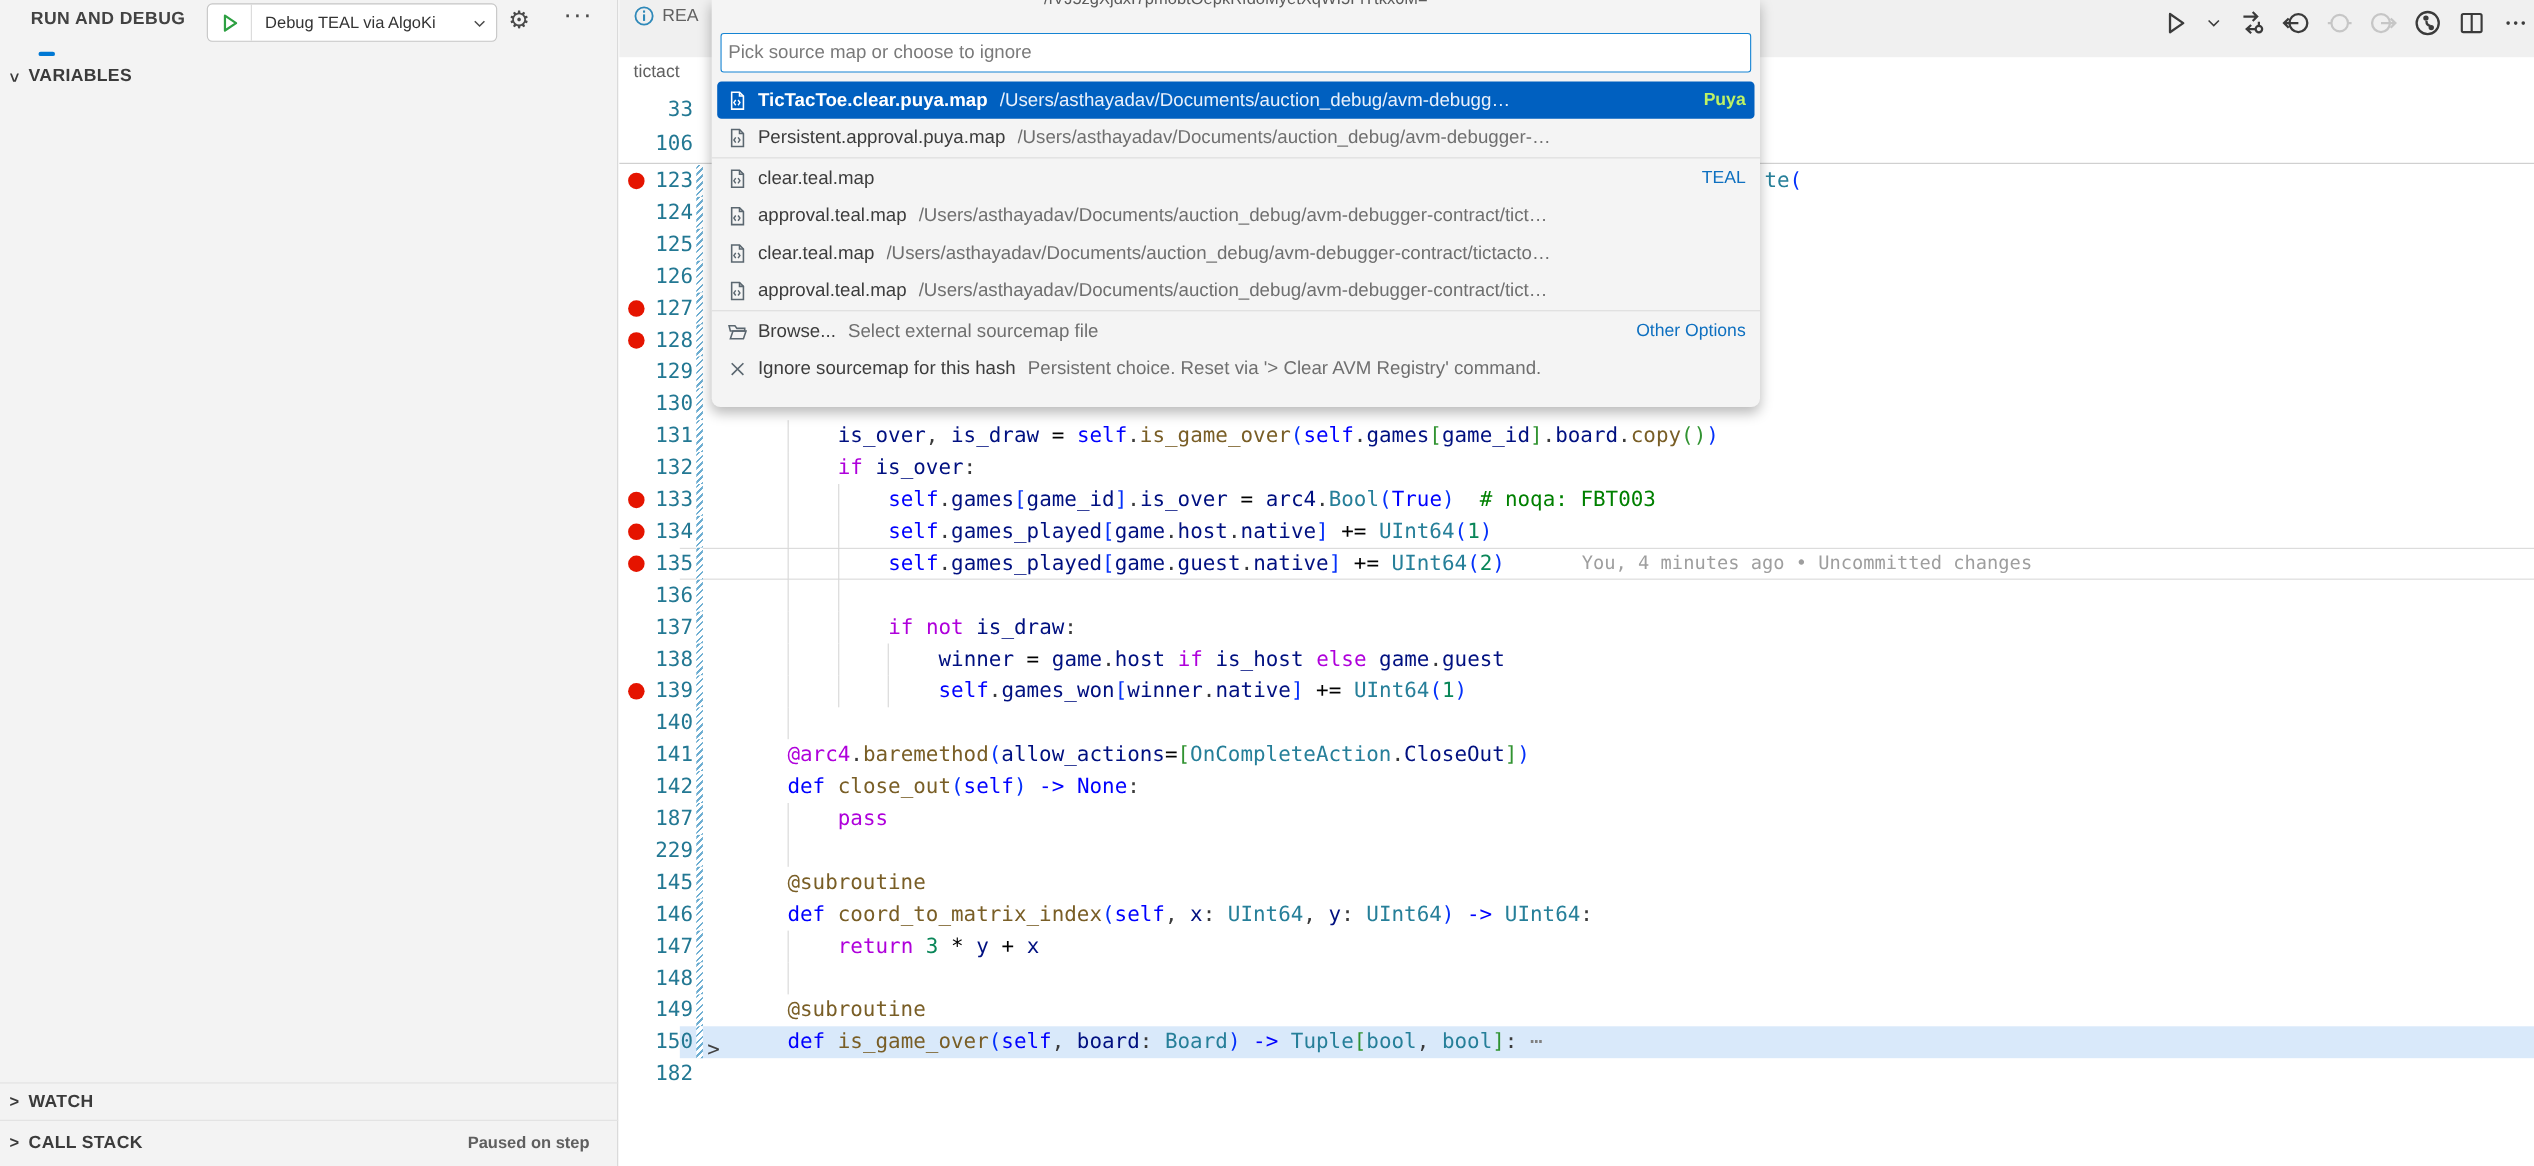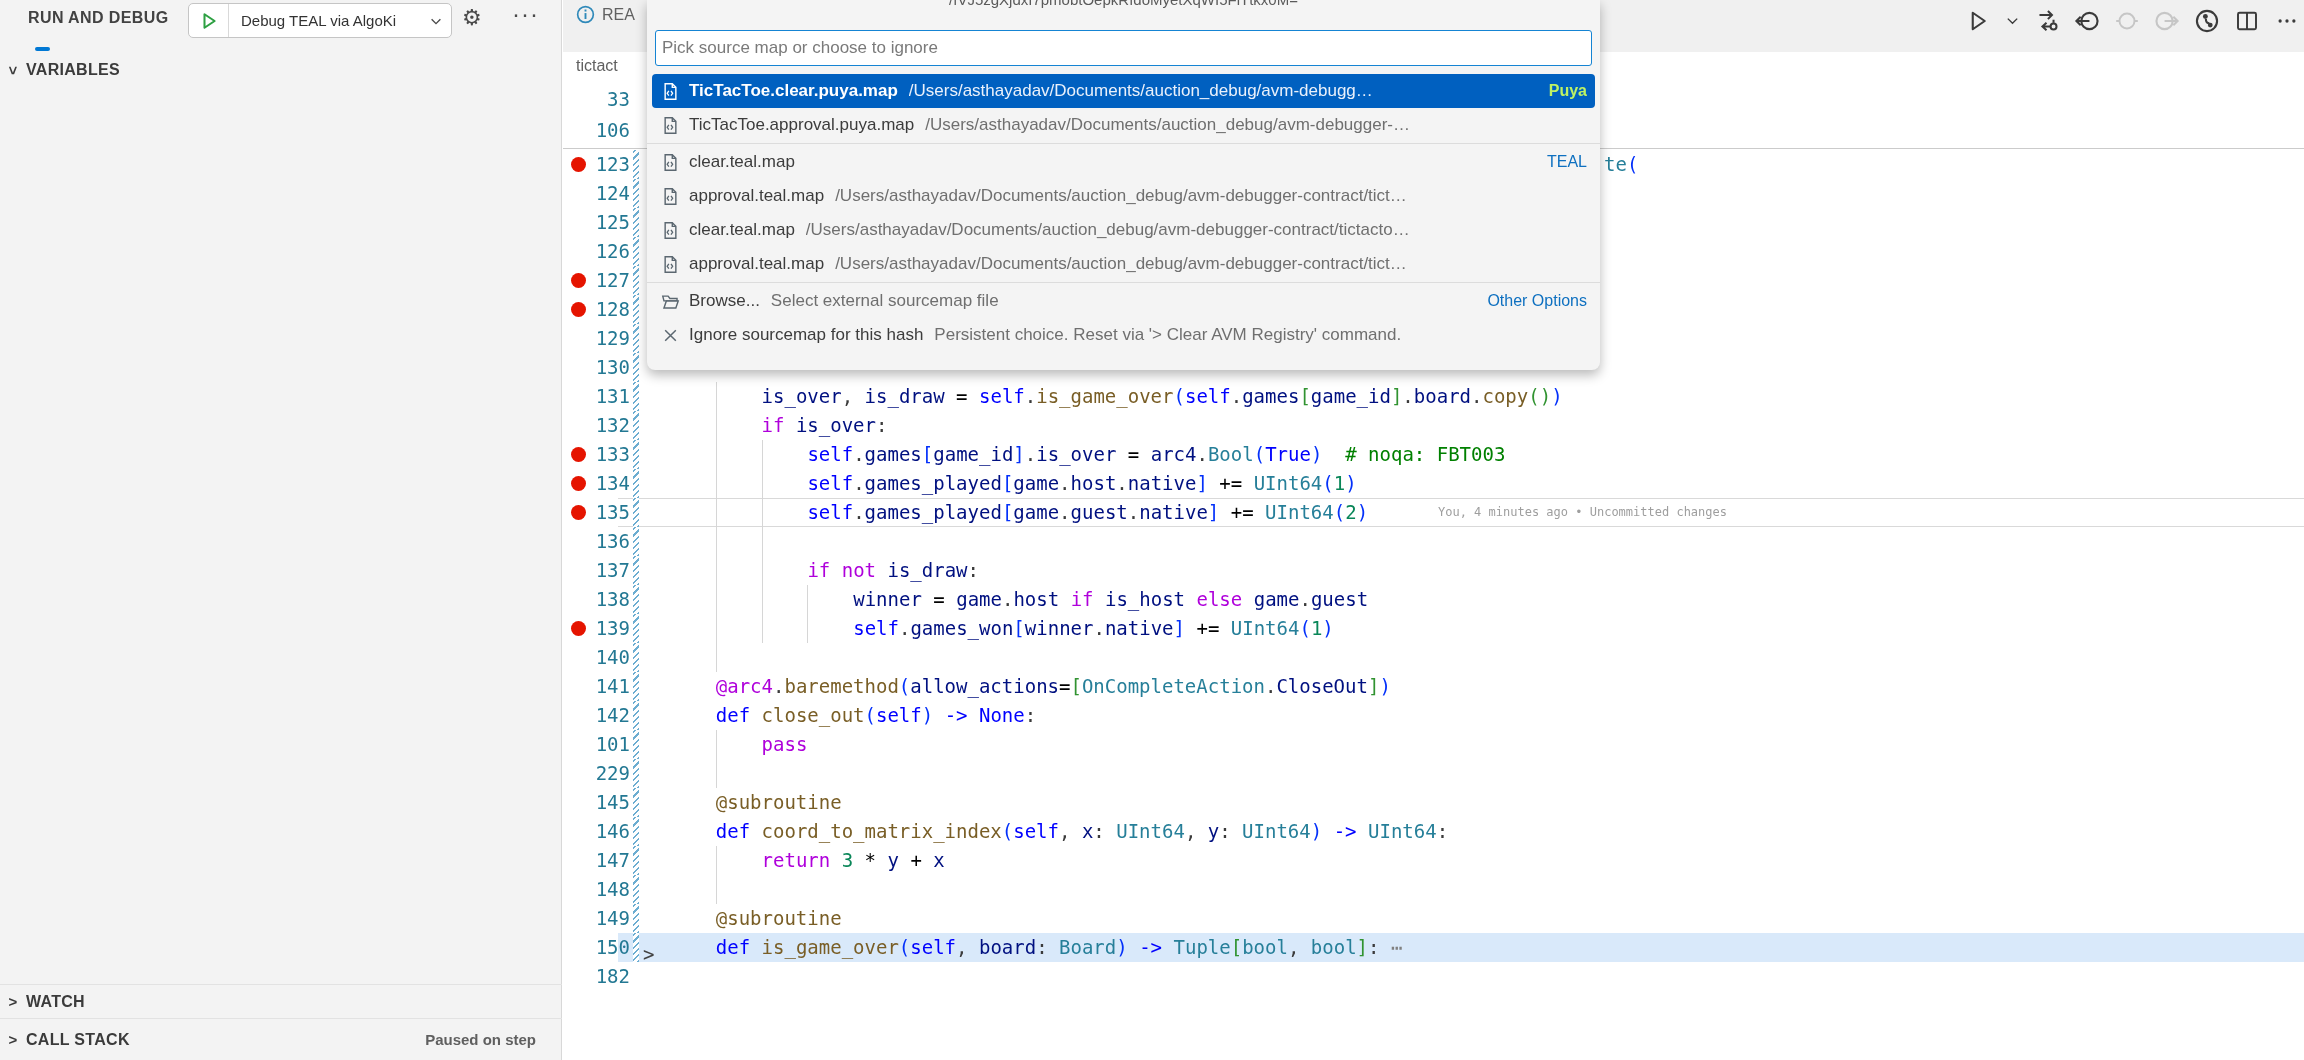--- a/index.html
+++ b/index.html
@@ -46,21 +46,21 @@
   .row-cur { position:absolute; left:55px; right:0; top:0; bottom:0;
     border-top:1px solid #d9d9d9; border-bottom:1px solid #d9d9d9; }
   .bp-dot { position:absolute; left:8px; top:7px; width:15px; height:15px; border-radius:50%;
     background:#e51400; }
   .lnum { position:absolute; left:0px; top:0; width:67px; text-align:right; color:#237893; }
   .hatch { position:absolute; left:70px; top:0; width:6px; height:29px;
     background:repeating-linear-gradient(315deg,#6cadd1 0,#6cadd1 1.6px,#ffffff 1.6px,#ffffff 4.4px); }
   .fold-chev { position:absolute; left:80px; top:7px; color:#424242; }
   .code-text { position:absolute; top:0; left:0; }
   .guide { position:absolute; top:0; width:1px; height:29px; background:#d6d6d6; }
-  .blame { position:absolute; left:875px; top:0; color:#9e9e9e; font-size:12px; }
+  .blame { position:absolute; left:875px; top:0; color:#9e9e9e; font-size:17px; }
 
   
   #quickpick { position:absolute; left:647px; top:0; width:953px; height:370px;
     background:#f4f4f4; border-radius:0 0 8px 8px; box-shadow:0 5px 12px rgba(0,0,0,.28);
     overflow:hidden; z-index:20; }
   #qp-title { position:absolute; left:0; top:-9px; width:953px; text-align:center;
     font-size:15px; color:#5a5a5a; }
   #qp-input-wrap { position:absolute; left:8px; top:30px; width:937px; height:36px;
     background:#fff; border:1.5px solid #1584d3; border-radius:3px; }
   #qp-input { position:absolute; left:6px; top:2px; width:920px; height:29px; border:none; outline:none;
@@ -225,21 +225,21 @@
       <div class="code-row" style="top: 440px;"><div class="hatch"></div><div class="bp-dot"></div><div class="lnum">133</div><div class="guide" style="left: 152.8px;"></div><div class="guide" style="left: 198.6px;"></div><div class="code-text" style="left: 244.4px;"><span style="color: rgb(0, 0, 255);">self</span><span style="color: rgb(59, 59, 59);">.</span><span style="color: rgb(0, 16, 128);">games</span><span style="color: rgb(4, 49, 250);">[</span><span style="color: rgb(0, 16, 128);">game_id</span><span style="color: rgb(4, 49, 250);">]</span><span style="color: rgb(59, 59, 59);">.</span><span style="color: rgb(0, 16, 128);">is_over</span><span style="color: rgb(59, 59, 59);"> </span><span style="color: rgb(0, 0, 0);">=</span><span style="color: rgb(59, 59, 59);"> </span><span style="color: rgb(0, 16, 128);">arc4</span><span style="color: rgb(59, 59, 59);">.</span><span style="color: rgb(38, 127, 153);">Bool</span><span style="color: rgb(4, 49, 250);">(</span><span style="color: rgb(0, 0, 255);">True</span><span style="color: rgb(4, 49, 250);">)</span><span style="color: rgb(59, 59, 59);">  </span><span style="color: rgb(0, 128, 0);"># noqa: FBT003</span></div></div>
       <div class="code-row" style="top: 469px;"><div class="hatch"></div><div class="bp-dot"></div><div class="lnum">134</div><div class="guide" style="left: 152.8px;"></div><div class="guide" style="left: 198.6px;"></div><div class="code-text" style="left: 244.4px;"><span style="color: rgb(0, 0, 255);">self</span><span style="color: rgb(59, 59, 59);">.</span><span style="color: rgb(0, 16, 128);">games_played</span><span style="color: rgb(4, 49, 250);">[</span><span style="color: rgb(0, 16, 128);">game</span><span style="color: rgb(59, 59, 59);">.</span><span style="color: rgb(0, 16, 128);">host</span><span style="color: rgb(59, 59, 59);">.</span><span style="color: rgb(0, 16, 128);">native</span><span style="color: rgb(4, 49, 250);">]</span><span style="color: rgb(59, 59, 59);"> </span><span style="color: rgb(0, 0, 0);">+=</span><span style="color: rgb(59, 59, 59);"> </span><span style="color: rgb(38, 127, 153);">UInt64</span><span style="color: rgb(4, 49, 250);">(</span><span style="color: rgb(9, 134, 88);">1</span><span style="color: rgb(4, 49, 250);">)</span></div></div>
       <div class="code-row" style="top: 498px;"><div class="row-cur"></div><div class="hatch"></div><div class="bp-dot"></div><div class="lnum">135</div><div class="guide" style="left: 152.8px;"></div><div class="guide" style="left: 198.6px;"></div><div class="code-text" style="left: 244.4px;"><span style="color: rgb(0, 0, 255);">self</span><span style="color: rgb(59, 59, 59);">.</span><span style="color: rgb(0, 16, 128);">games_played</span><span style="color: rgb(4, 49, 250);">[</span><span style="color: rgb(0, 16, 128);">game</span><span style="color: rgb(59, 59, 59);">.</span><span style="color: rgb(0, 16, 128);">guest</span><span style="color: rgb(59, 59, 59);">.</span><span style="color: rgb(0, 16, 128);">native</span><span style="color: rgb(4, 49, 250);">]</span><span style="color: rgb(59, 59, 59);"> </span><span style="color: rgb(0, 0, 0);">+=</span><span style="color: rgb(59, 59, 59);"> </span><span style="color: rgb(38, 127, 153);">UInt64</span><span style="color: rgb(4, 49, 250);">(</span><span style="color: rgb(9, 134, 88);">2</span><span style="color: rgb(4, 49, 250);">)</span></div><div class="blame">You, 4 minutes ago • Uncommitted changes</div></div>
       <div class="code-row" style="top: 527px;"><div class="hatch"></div><div class="lnum">136</div><div class="guide" style="left: 152.8px;"></div><div class="guide" style="left: 198.6px;"></div></div>
       <div class="code-row" style="top: 556px;"><div class="hatch"></div><div class="lnum">137</div><div class="guide" style="left: 152.8px;"></div><div class="guide" style="left: 198.6px;"></div><div class="code-text" style="left: 244.4px;"><span style="color: rgb(175, 0, 219);">if </span><span style="color: rgb(175, 0, 219);">not </span><span style="color: rgb(0, 16, 128);">is_draw</span><span style="color: rgb(59, 59, 59);">:</span></div></div>
       <div class="code-row" style="top: 585px;"><div class="hatch"></div><div class="lnum">138</div><div class="guide" style="left: 152.8px;"></div><div class="guide" style="left: 198.6px;"></div><div class="guide" style="left: 244.4px;"></div><div class="code-text" style="left: 290.2px;"><span style="color: rgb(0, 16, 128);">winner</span><span style="color: rgb(59, 59, 59);"> </span><span style="color: rgb(0, 0, 0);">=</span><span style="color: rgb(59, 59, 59);"> </span><span style="color: rgb(0, 16, 128);">game</span><span style="color: rgb(59, 59, 59);">.</span><span style="color: rgb(0, 16, 128);">host</span><span style="color: rgb(59, 59, 59);"> </span><span style="color: rgb(175, 0, 219);">if </span><span style="color: rgb(0, 16, 128);">is_host</span><span style="color: rgb(59, 59, 59);"> </span><span style="color: rgb(175, 0, 219);">else </span><span style="color: rgb(0, 16, 128);">game</span><span style="color: rgb(59, 59, 59);">.</span><span style="color: rgb(0, 16, 128);">guest</span></div></div>
       <div class="code-row" style="top: 614px;"><div class="hatch"></div><div class="bp-dot"></div><div class="lnum">139</div><div class="guide" style="left: 152.8px;"></div><div class="guide" style="left: 198.6px;"></div><div class="guide" style="left: 244.4px;"></div><div class="code-text" style="left: 290.2px;"><span style="color: rgb(0, 0, 255);">self</span><span style="color: rgb(59, 59, 59);">.</span><span style="color: rgb(0, 16, 128);">games_won</span><span style="color: rgb(4, 49, 250);">[</span><span style="color: rgb(0, 16, 128);">winner</span><span style="color: rgb(59, 59, 59);">.</span><span style="color: rgb(0, 16, 128);">native</span><span style="color: rgb(4, 49, 250);">]</span><span style="color: rgb(59, 59, 59);"> </span><span style="color: rgb(0, 0, 0);">+=</span><span style="color: rgb(59, 59, 59);"> </span><span style="color: rgb(38, 127, 153);">UInt64</span><span style="color: rgb(4, 49, 250);">(</span><span style="color: rgb(9, 134, 88);">1</span><span style="color: rgb(4, 49, 250);">)</span></div></div>
       <div class="code-row" style="top: 643px;"><div class="hatch"></div><div class="lnum">140</div><div class="guide" style="left: 152.8px;"></div></div>
       <div class="code-row" style="top: 672px;"><div class="hatch"></div><div class="lnum">141</div><div class="code-text" style="left: 152.8px;"><span style="color: rgb(175, 0, 219);">@arc4</span><span style="color: rgb(59, 59, 59);">.</span><span style="color: rgb(121, 94, 38);">baremethod</span><span style="color: rgb(4, 49, 250);">(</span><span style="color: rgb(0, 16, 128);">allow_actions</span><span style="color: rgb(0, 0, 0);">=</span><span style="color: rgb(49, 147, 49);">[</span><span style="color: rgb(38, 127, 153);">OnCompleteAction</span><span style="color: rgb(59, 59, 59);">.</span><span style="color: rgb(0, 16, 128);">CloseOut</span><span style="color: rgb(49, 147, 49);">]</span><span style="color: rgb(4, 49, 250);">)</span></div></div>
       <div class="code-row" style="top: 701px;"><div class="hatch"></div><div class="lnum">142</div><div class="code-text" style="left: 152.8px;"><span style="color: rgb(0, 0, 255);">def </span><span style="color: rgb(121, 94, 38);">close_out</span><span style="color: rgb(4, 49, 250);">(</span><span style="color: rgb(0, 0, 255);">self</span><span style="color: rgb(4, 49, 250);">)</span><span style="color: rgb(59, 59, 59);"> </span><span style="color: rgb(0, 0, 255);">-&gt;</span><span style="color: rgb(59, 59, 59);"> </span><span style="color: rgb(0, 0, 255);">None</span><span style="color: rgb(59, 59, 59);">:</span></div></div>
-      <div class="code-row" style="top: 730px;"><div class="hatch"></div><div class="lnum">101</div><div class="guide" style="left: 152.8px;"></div><div class="code-text" style="left: 198.6px;"><span style="color: rgb(175, 0, 219);">pass</span></div></div>
+      <div class="code-row" style="top: 730px;"><div class="hatch"></div><div class="lnum">187</div><div class="guide" style="left: 152.8px;"></div><div class="code-text" style="left: 198.6px;"><span style="color: rgb(175, 0, 219);">pass</span></div></div>
       <div class="code-row" style="top: 759px;"><div class="hatch"></div><div class="lnum">229</div><div class="guide" style="left: 152.8px;"></div></div>
       <div class="code-row" style="top: 788px;"><div class="hatch"></div><div class="lnum">145</div><div class="code-text" style="left: 152.8px;"><span style="color: rgb(121, 94, 38);">@subroutine</span></div></div>
       <div class="code-row" style="top: 817px;"><div class="hatch"></div><div class="lnum">146</div><div class="code-text" style="left: 152.8px;"><span style="color: rgb(0, 0, 255);">def </span><span style="color: rgb(121, 94, 38);">coord_to_matrix_index</span><span style="color: rgb(4, 49, 250);">(</span><span style="color: rgb(0, 0, 255);">self</span><span style="color: rgb(59, 59, 59);">, </span><span style="color: rgb(0, 16, 128);">x</span><span style="color: rgb(59, 59, 59);">: </span><span style="color: rgb(38, 127, 153);">UInt64</span><span style="color: rgb(59, 59, 59);">, </span><span style="color: rgb(0, 16, 128);">y</span><span style="color: rgb(59, 59, 59);">: </span><span style="color: rgb(38, 127, 153);">UInt64</span><span style="color: rgb(4, 49, 250);">)</span><span style="color: rgb(59, 59, 59);"> </span><span style="color: rgb(0, 0, 255);">-&gt;</span><span style="color: rgb(59, 59, 59);"> </span><span style="color: rgb(38, 127, 153);">UInt64</span><span style="color: rgb(59, 59, 59);">:</span></div></div>
       <div class="code-row" style="top: 846px;"><div class="hatch"></div><div class="lnum">147</div><div class="guide" style="left: 152.8px;"></div><div class="code-text" style="left: 198.6px;"><span style="color: rgb(175, 0, 219);">return </span><span style="color: rgb(9, 134, 88);">3</span><span style="color: rgb(59, 59, 59);"> </span><span style="color: rgb(0, 0, 0);">*</span><span style="color: rgb(59, 59, 59);"> </span><span style="color: rgb(0, 16, 128);">y</span><span style="color: rgb(59, 59, 59);"> </span><span style="color: rgb(0, 0, 0);">+</span><span style="color: rgb(59, 59, 59);"> </span><span style="color: rgb(0, 16, 128);">x</span></div></div>
       <div class="code-row" style="top: 875px;"><div class="hatch"></div><div class="lnum">148</div><div class="guide" style="left: 152.8px;"></div></div>
       <div class="code-row" style="top: 904px;"><div class="hatch"></div><div class="lnum">149</div><div class="code-text" style="left: 152.8px;"><span style="color: rgb(121, 94, 38);">@subroutine</span></div></div>
       <div class="code-row" style="top: 933px;"><div class="row-hl"></div><div class="hatch"></div><div class="lnum">150</div><div class="fold-chev">&gt;</div><div class="code-text" style="left: 152.8px;"><span style="color: rgb(0, 0, 255);">def </span><span style="color: rgb(121, 94, 38);">is_game_over</span><span style="color: rgb(4, 49, 250);">(</span><span style="color: rgb(0, 0, 255);">self</span><span style="color: rgb(59, 59, 59);">, </span><span style="color: rgb(0, 16, 128);">board</span><span style="color: rgb(59, 59, 59);">: </span><span style="color: rgb(38, 127, 153);">Board</span><span style="color: rgb(4, 49, 250);">)</span><span style="color: rgb(59, 59, 59);"> </span><span style="color: rgb(0, 0, 255);">-&gt;</span><span style="color: rgb(59, 59, 59);"> </span><span style="color: rgb(38, 127, 153);">Tuple</span><span style="color: rgb(49, 147, 49);">[</span><span style="color: rgb(38, 127, 153);">bool</span><span style="color: rgb(59, 59, 59);">, </span><span style="color: rgb(38, 127, 153);">bool</span><span style="color: rgb(49, 147, 49);">]</span><span style="color: rgb(59, 59, 59);">:</span><span style="color: rgb(128, 128, 128);"> ⋯</span></div></div>
       <div class="code-row" style="top: 962px;"><div class="lnum">182</div></div>
     </div>
 </div>
@@ -263,21 +263,21 @@
         <div class="qp-badge white">Puya</div>
       </div>
       <div class="qp-item">
         <div class="qp-icon">
           <svg width="19" height="19" viewBox="0 0 16 16" fill="none" stroke="currentColor" stroke-width="1.2">
             <path d="M3.5 1.5 h6 l3 3 v10 h-9 z"></path>
             <path d="M9.5 1.5 v3 h3"></path>
             <path d="M6.6 7.5 L5.2 9.5 L6.6 11.5 M8.4 7.5 L9.8 9.5 L8.4 11.5" stroke-width="1.1"></path>
           </svg>
         </div>
-        <div class="qp-label">TicTacToe.approval.puya.map</div>
+        <div class="qp-label">Persistent.approval.puya.map</div>
         <div class="qp-desc">/Users/asthayadav/Documents/auction_debug/avm-debugger-…</div>
       </div>
       <div class="qp-sep"></div>
       <div class="qp-item">
         <div class="qp-icon">
           <svg width="19" height="19" viewBox="0 0 16 16" fill="none" stroke="currentColor" stroke-width="1.2">
             <path d="M3.5 1.5 h6 l3 3 v10 h-9 z"></path>
             <path d="M9.5 1.5 v3 h3"></path>
             <path d="M6.6 7.5 L5.2 9.5 L6.6 11.5 M8.4 7.5 L9.8 9.5 L8.4 11.5" stroke-width="1.1"></path>
           </svg>

